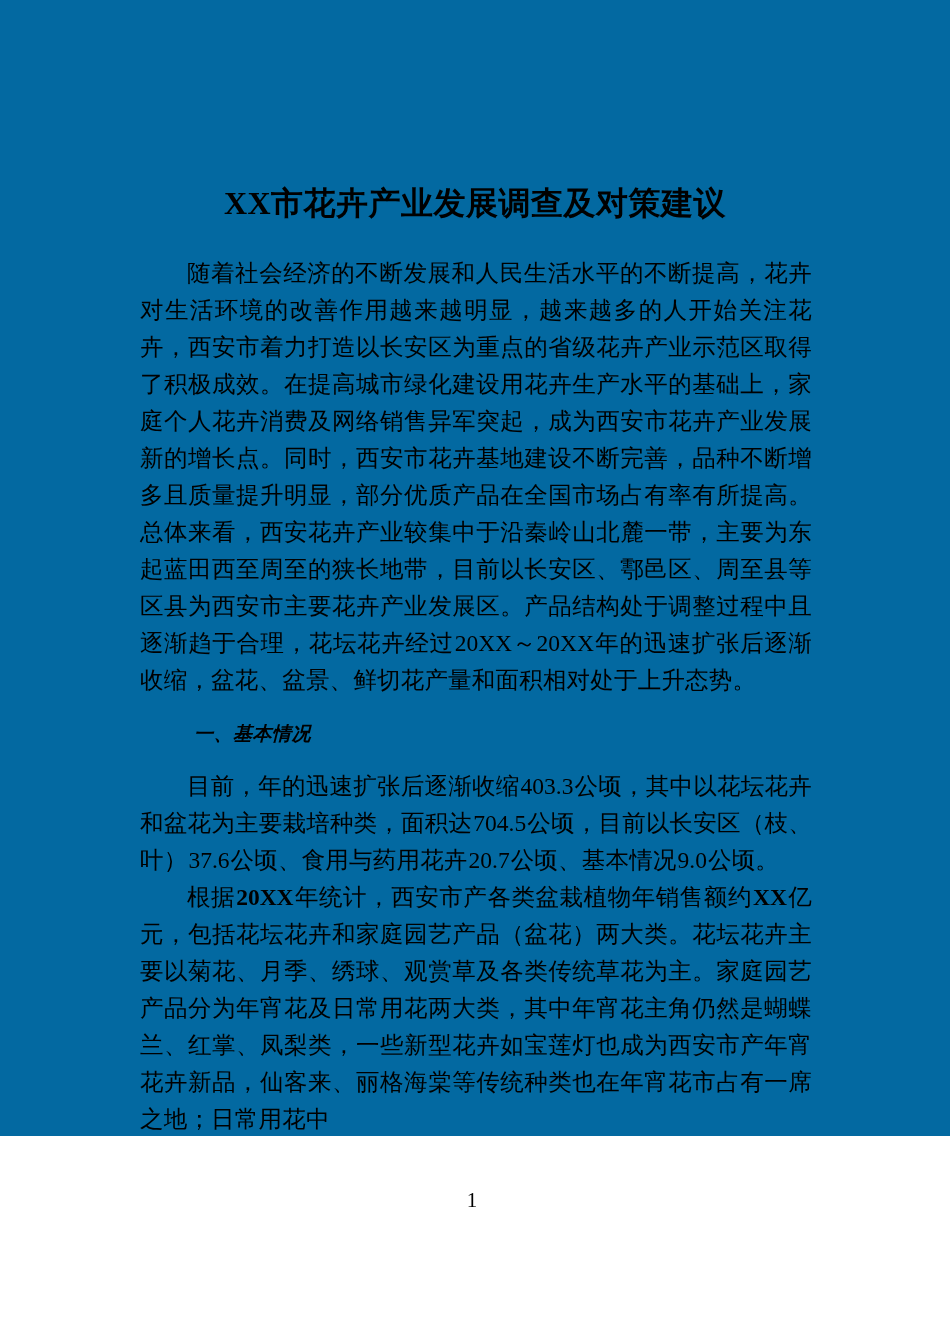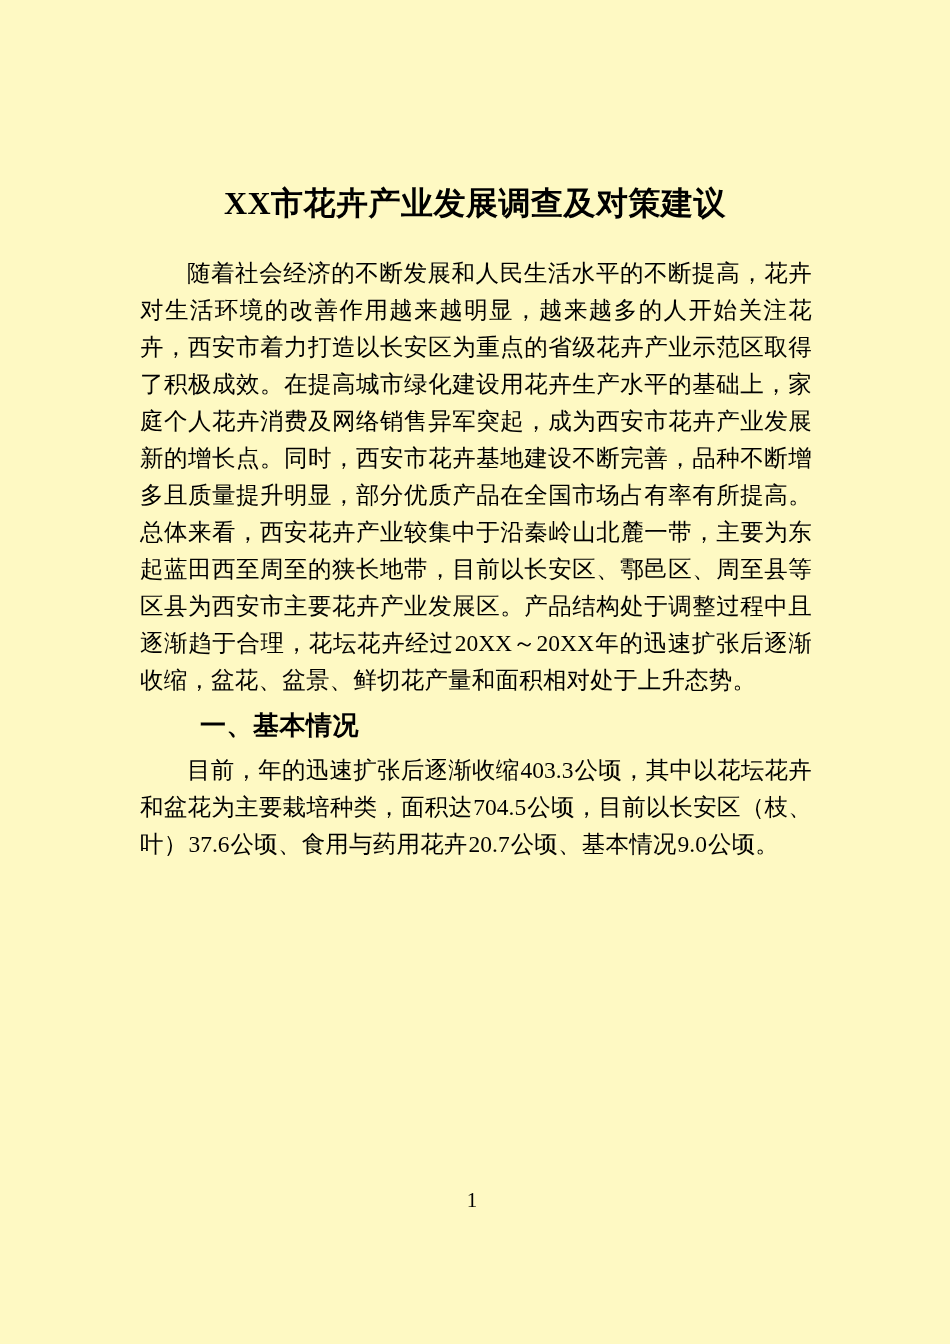--- a/index.html
+++ b/index.html
@@ -14,22 +14,22 @@
     overflow: hidden;
     font-family: "Liberation Serif", "DejaVu Serif", serif;
     color: #000000;
     -webkit-font-smoothing: antialiased;
   }
 
   .page {
     position: absolute;
     left: 0; top: 0;
     width: 950px;
-    height: 1344px;
-    background: #fef9c3;
+    height: 1136px;
+    background: #0369a1;
   }
 
   
   .doc-title {
     position: absolute;
     left: 140px;
     top: 160px;
     width: 670px;
     text-align: center;
     font-family: "Liberation Serif", "DejaVu Serif", serif;
@@ -82,27 +82,28 @@
   .num-b {
     font-family: "Liberation Serif", "DejaVu Serif", serif;
     font-style: normal;
     font-weight: bold;
     letter-spacing: 0;
     padding: 0 1px;
   }
 
   
   h2.section-heading {
-    margin: 8px;
+    margin: 16px;
     font-family: "DejaVu Sans", "Liberation Sans", sans-serif;
     font-weight: bold;
-    font-size: 26px;
+    font-size: 19px;
     line-height: 37px;
     text-indent: 2em;
     letter-spacing: 0.5px;
+    font-style: italic;
   }
 
   
   .page-number {
     position: absolute;
     left: 0;
     top: 1186px;
     width: 950px;
     text-align: center;
     font-family: "Liberation Serif", "DejaVu Serif", serif;
@@ -121,18 +122,19 @@
   <h1 class="doc-title">XX市花卉产业发展调查及对策建议</h1>
 
   <div class="body-block">
 
     <p class="para indent"><span>随着社会经济的不断发展和人民生活水平的不断提高，花卉对生活环境的改善作用越来越明显，越来越多的人开始关注花卉，西安市着力打造以长安区为重点的省级花卉产业示范区取得了积极成效。在提高城市绿化建设用花卉生产水平的基础上，家庭个人花卉消费及网络销售异军突起，成为西安市花卉产业发展新的增长点。同时，西安市花卉基地建设不断完善，品种不断增多且质量提升明显，部分优质产品在全国市场占有率有所提高。总体来看，西安花卉产业较集中于沿秦岭山北麓一带，主要为东起蓝田西至周至的狭长地带，目前以长安区、鄠邑区、周至县等区县为西安市主要花卉产业发展区。产品结构处于调整过程中且逐渐趋于合理，花坛花卉经过</span><span class="num">20XX～20XX</span><span>年的迅速扩张后逐渐收缩，盆花、盆景、鲜切花产量和面积相对处于上升态势。</span></p>
 
     <h2 class="section-heading">一、基本情况</h2>
 
     <p class="para indent"><span>目前，年的迅速扩张后逐渐收缩</span><span class="num">403.3</span><span>公顷，其中以花坛花卉和盆花为主要栽培种类，面积达</span><span class="num">704.5</span><span>公顷，目前以长安区（枝、叶）</span><span class="num">37.6</span><span>公顷、食用与药用花卉</span><span class="num">20.7</span><span>公顷、基本情况</span><span class="num">9.0</span><span>公顷。</span></p>
 
+    <p class="para indent"><span>根据</span><span class="num-b">20XX</span><span>年统计，西安市产各类盆栽植物年销售额约</span><span class="num-b">XX</span><span>亿元，包括花坛花卉和家庭园艺产品（盆花）两大类。花坛花卉主要以菊花、月季、绣球、观赏草及各类传统草花为主。家庭园艺产品分为年宵花及日常用花两大类，其中年宵花主角仍然是蝴蝶兰、红掌、凤梨类，一些新型花卉如宝莲灯也成为西安市产年宵花卉新品，仙客来、丽格海棠等传统种类也在年宵花市占有一席之地；日常用花中</span></p>
 
   </div>
 
   <div class="page-number"><span>1</span></div>
 
 </div>
 
 </body></html>

